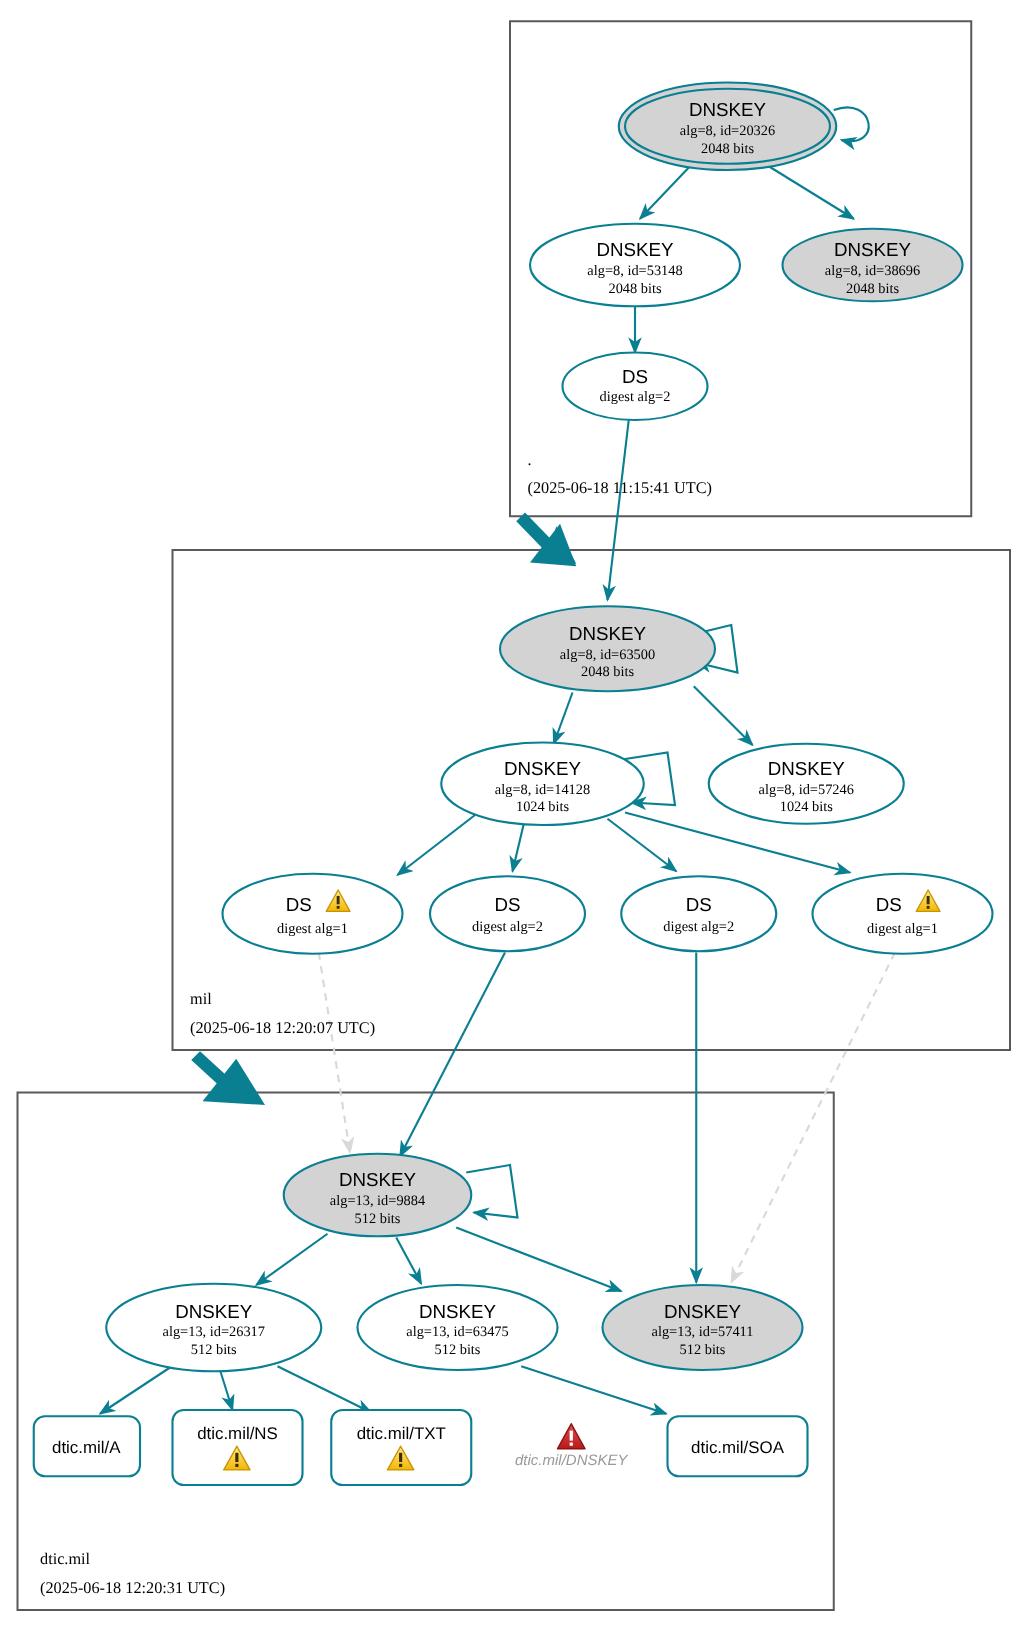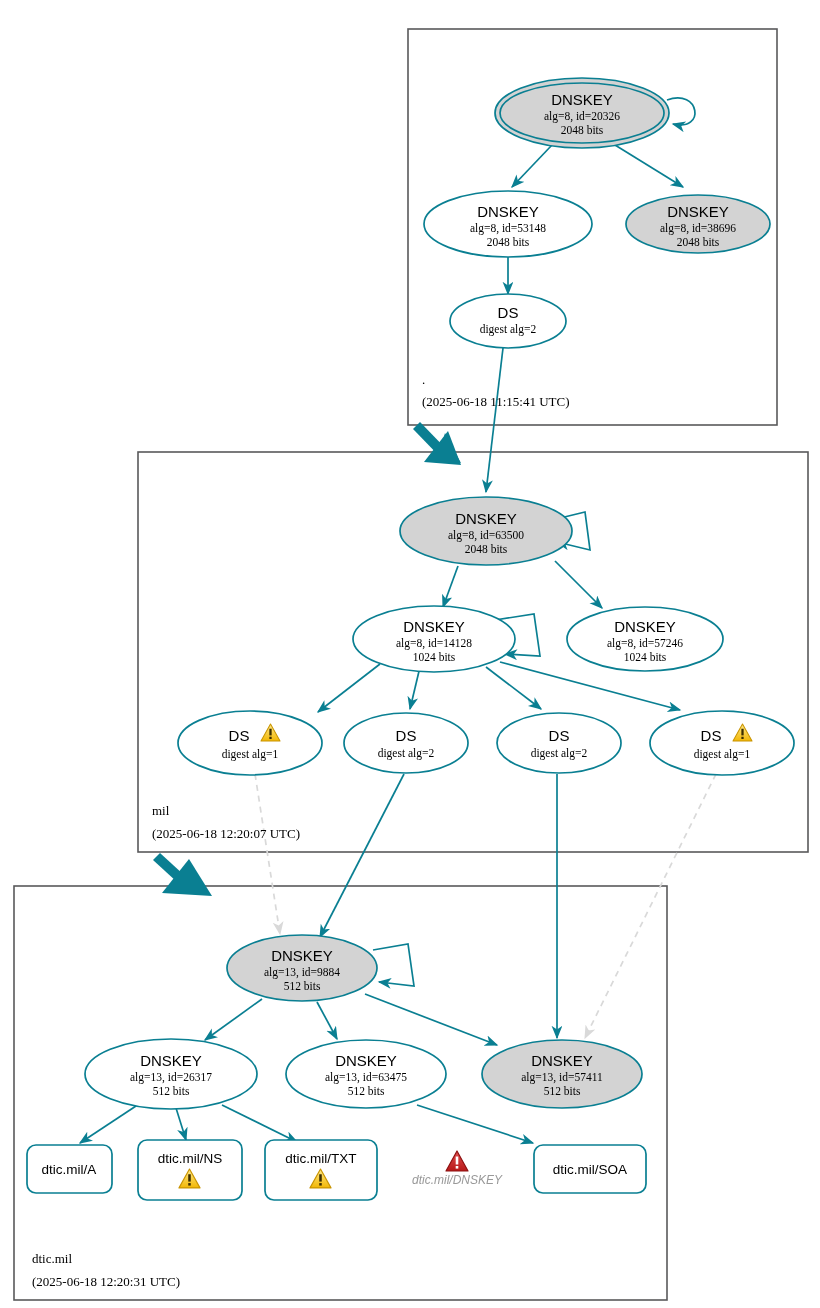--- a/index.html
+++ b/index.html
@@ -1,18 +1,18 @@
 <!DOCTYPE html>
 <html><head>
 <meta charset="utf-8">
 <style>
   html,body{margin:0;padding:0;background:#ffffff;}
   body{width:820px;height:1308px;position:relative;overflow:hidden;
        font-family:"Liberation Serif",serif;}
-  #stage{position:absolute;left:0;top:12px;width:820px;height:1096px;border-radius:28px;}
+  #stage{position:absolute;left:0;top:0;width:820px;height:1096px;border-radius:28px;}
   svg#graph{position:absolute;left:0;top:0;width:820px;height:1308px;}
   text{font-family:"Liberation Serif",serif;fill:#000000;}
   .t-head{font-family:"Liberation Sans",sans-serif;font-size:15px;}
   .t-sub{font-family:"Liberation Serif",serif;font-size:11.5px;}
   .t-zone{font-family:"Liberation Serif",serif;font-size:13px;}
   .t-rr{font-family:"Liberation Sans",sans-serif;font-size:13.5px;}
   .t-err{font-family:"Liberation Sans",sans-serif;font-size:12px;
          fill:#999999;font-style:italic;}
   .node-ell{stroke:#0a7f92;stroke-width:1.7;}
   .fill-gray{fill:#d3d3d3;}

